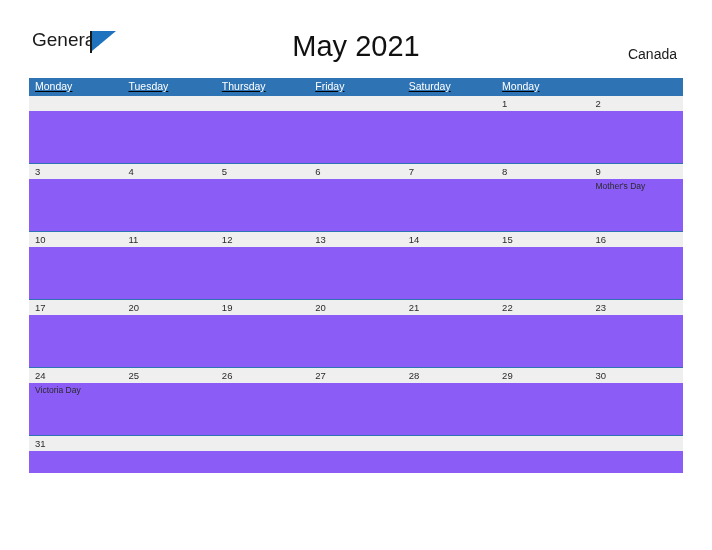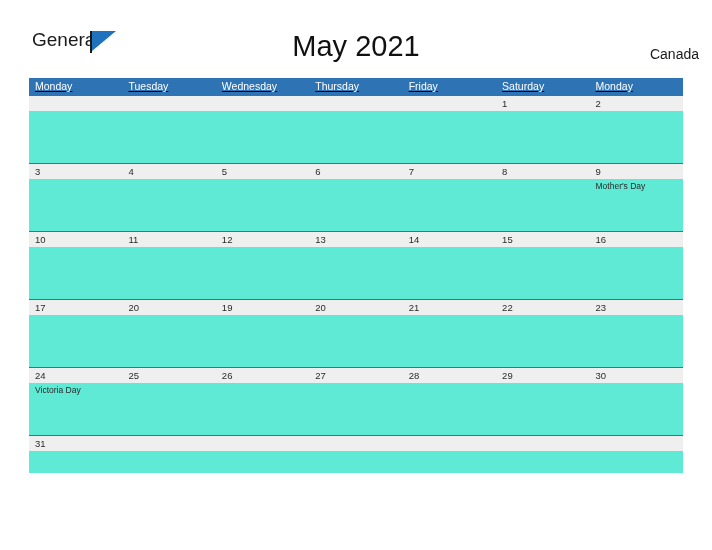--- a/index.html
+++ b/index.html
@@ -79,21 +79,21 @@
     top: 30px;
     width: 712px;
     text-align: center;
     font-size: 29px;
     color: #111111;
     font-family: "Liberation Sans", sans-serif;
   }
 
   .country {
     position: absolute;
-    right: 13px;
+    right: 35px;
     top: 46px;
     font-size: 14px;
     color: #1a1a1a;
     font-family: "Liberation Sans", sans-serif;
   }
 
   
   .calendar {
     position: absolute;
     left: 29px;
@@ -132,21 +132,21 @@
   }
   .week-nums {
     display: flex;
     width: 654px;
     height: 15px;
     background: #efefef;
   }
   .week-events {
     display: flex;
     width: 654px;
-    background: #5eead4;
+    background: #8b5cf6;
   }
 
   .num-cell {
     width: 93.43px;
     height: 15px;
     box-sizing: border-box;
     padding-left: 6px;
     font-size: 9.5px;
     line-height: 15px;
     color: #2a2a2a;
@@ -184,21 +184,20 @@
     <div class="cal-title">May 2021</div>
 
     <div class="country">Canada</div>
 
   </div>
 
   <div class="calendar">
     <div class="dow-row">
         <div class="dow-cell">Monday</div>
         <div class="dow-cell">Tuesday</div>
-        <div class="dow-cell">Wednesday</div>
         <div class="dow-cell">Thursday</div>
         <div class="dow-cell">Friday</div>
         <div class="dow-cell">Saturday</div>
         <div class="dow-cell">Monday</div>
       </div>
     <div id="weeks-container">
         <div class="week h-tall">
           <div class="week-rule"></div>
           <div class="week-nums">
             <div class="num-cell"></div>

